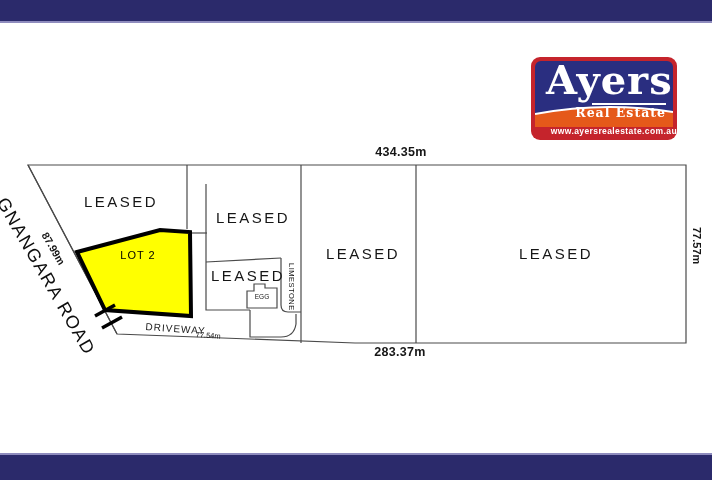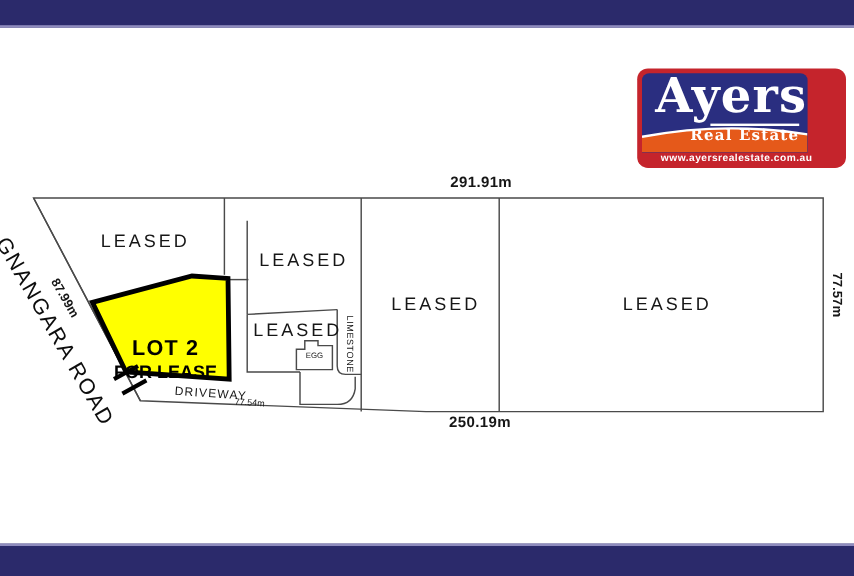--- a/index.html
+++ b/index.html
@@ -3,21 +3,21 @@
 <meta charset="utf-8">
 <style>
   html,body{margin:0;padding:0;background:#fff;}
   #page{position:relative;width:712px;height:480px;background:#ffffff;overflow:hidden;
         font-family:"Liberation Sans",sans-serif;color:#1c1c1c;}
   
   .bar{position:absolute;left:0;width:712px;background:#2b2a6b;}
   #bar-top{top:0;height:21px;border-bottom:2px solid #8f8cbe;}
   #bar-bottom{top:453px;height:27px;border-top:2px solid #8f8cbe;}
   
-  #logo{position:absolute;left:531px;top:57px;width:174px;height:83px;
+  #logo{position:absolute;left:531px;top:57px;width:146px;height:83px;
         background:#c5242c;border-radius:9px;}
   #logo-inner{position:absolute;left:4px;top:4px;width:138px;height:66px;
         background:#2a2e80;border-radius:6px 6px 0 0;overflow:hidden;}
   #logo-brand{position:absolute;left:11px;top:-3px;color:#fff;
         font-family:"DejaVu Serif","Liberation Serif",serif;font-weight:bold;
         font-size:40px;line-height:44px;letter-spacing:1px;}
   #logo-rule{position:absolute;left:57px;top:42px;width:74px;height:2px;background:#fff;}
   #logo-tagline{position:absolute;right:7px;top:44px;color:#fff;
         font-family:"DejaVu Serif","Liberation Serif",serif;font-weight:bold;
         font-size:12.5px;letter-spacing:1px;white-space:nowrap;}
@@ -36,21 +36,21 @@
   #road-name{left:10px;top:194px;font-size:18px;letter-spacing:1.5px;color:#0d0d0d;
            transform:rotate(60deg);transform-origin:0 0;}
   #m-road{left:50px;top:230px;font-size:10.5px;font-weight:bold;
            transform:rotate(60deg);transform-origin:0 0;}
   #leased-1{left:84px;top:193px;}
   #leased-2{left:216px;top:209px;}
   #leased-3{left:211px;top:267px;}
   #leased-4{left:326px;top:245px;}
   #leased-5{left:519px;top:245px;}
   #lot-text{left:90px;top:249px;width:96px;text-align:center;color:#000;}
-  #lot-line1{font-size:18px;font-weight:bold;letter-spacing:1px;margin-top:31px;}
+  #lot-line1{font-size:11px;font-weight:normal;letter-spacing:1px;}
   #lot-line2{font-size:15px;font-weight:bold;letter-spacing:0;margin-top:1px;}
   #lot-area{font-size:23px;font-weight:bold;margin-top:3px;}
   #lot-area sup{font-size:13px;}
   #driveway-label{left:146px;top:321px;font-size:10px;letter-spacing:1px;
            transform:rotate(4deg);transform-origin:0 0;}
   #m-driveway{left:196px;top:330px;font-size:7.5px;
            transform:rotate(4deg);transform-origin:0 0;}
   #limestone-label{left:296px;top:263px;font-size:7.5px;letter-spacing:.5px;
            transform:rotate(90deg);transform-origin:0 0;}
   #egg-label{left:249px;top:293px;width:26px;text-align:center;font-size:6.5px;}
@@ -87,33 +87,32 @@
     <polygon points="77,252 160,230 190,232 191,316 105,310" fill="#ffff00" stroke="#000" stroke-width="4" stroke-linejoin="miter"></polygon>
 
     <g stroke="#000" stroke-width="3.5">
       <path d="M95,316 L115,305"></path>
       <path d="M102,328 L122,317"></path>
     </g>
   </svg>
 
   <div class="t" id="road-name">GNANGARA ROAD</div>
   <div class="t" id="m-road">87.99m</div>
-  <div class="t meas" id="m-top">291.91m</div>
-  <div class="t meas" id="m-bottom">250.19m</div>
+  <div class="t meas" id="m-top">434.35m</div>
+  <div class="t meas" id="m-bottom">283.37m</div>
   <div class="t" id="m-right">77.57m</div>
 
   <div class="t leased" id="leased-1">LEASED</div>
   <div class="t leased" id="leased-2">LEASED</div>
   <div class="t leased" id="leased-3">LEASED</div>
   <div class="t leased" id="leased-4">LEASED</div>
   <div class="t leased" id="leased-5">LEASED</div>
 
   <div class="t" id="lot-text">
     <div id="lot-line1">LOT 2</div>
-    <div id="lot-line2">FOR LEASE</div>
   </div>
 
   <div class="t" id="driveway-label">DRIVEWAY</div>
   <div class="t" id="m-driveway">77.54m</div>
   <div class="t" id="limestone-label">LIMESTONE</div>
   <div class="t" id="egg-label">EGG</div>
 
   <div id="logo">
     <div id="logo-inner">
       <svg id="logo-swoosh" viewBox="0 0 138 30" preserveAspectRatio="none">

